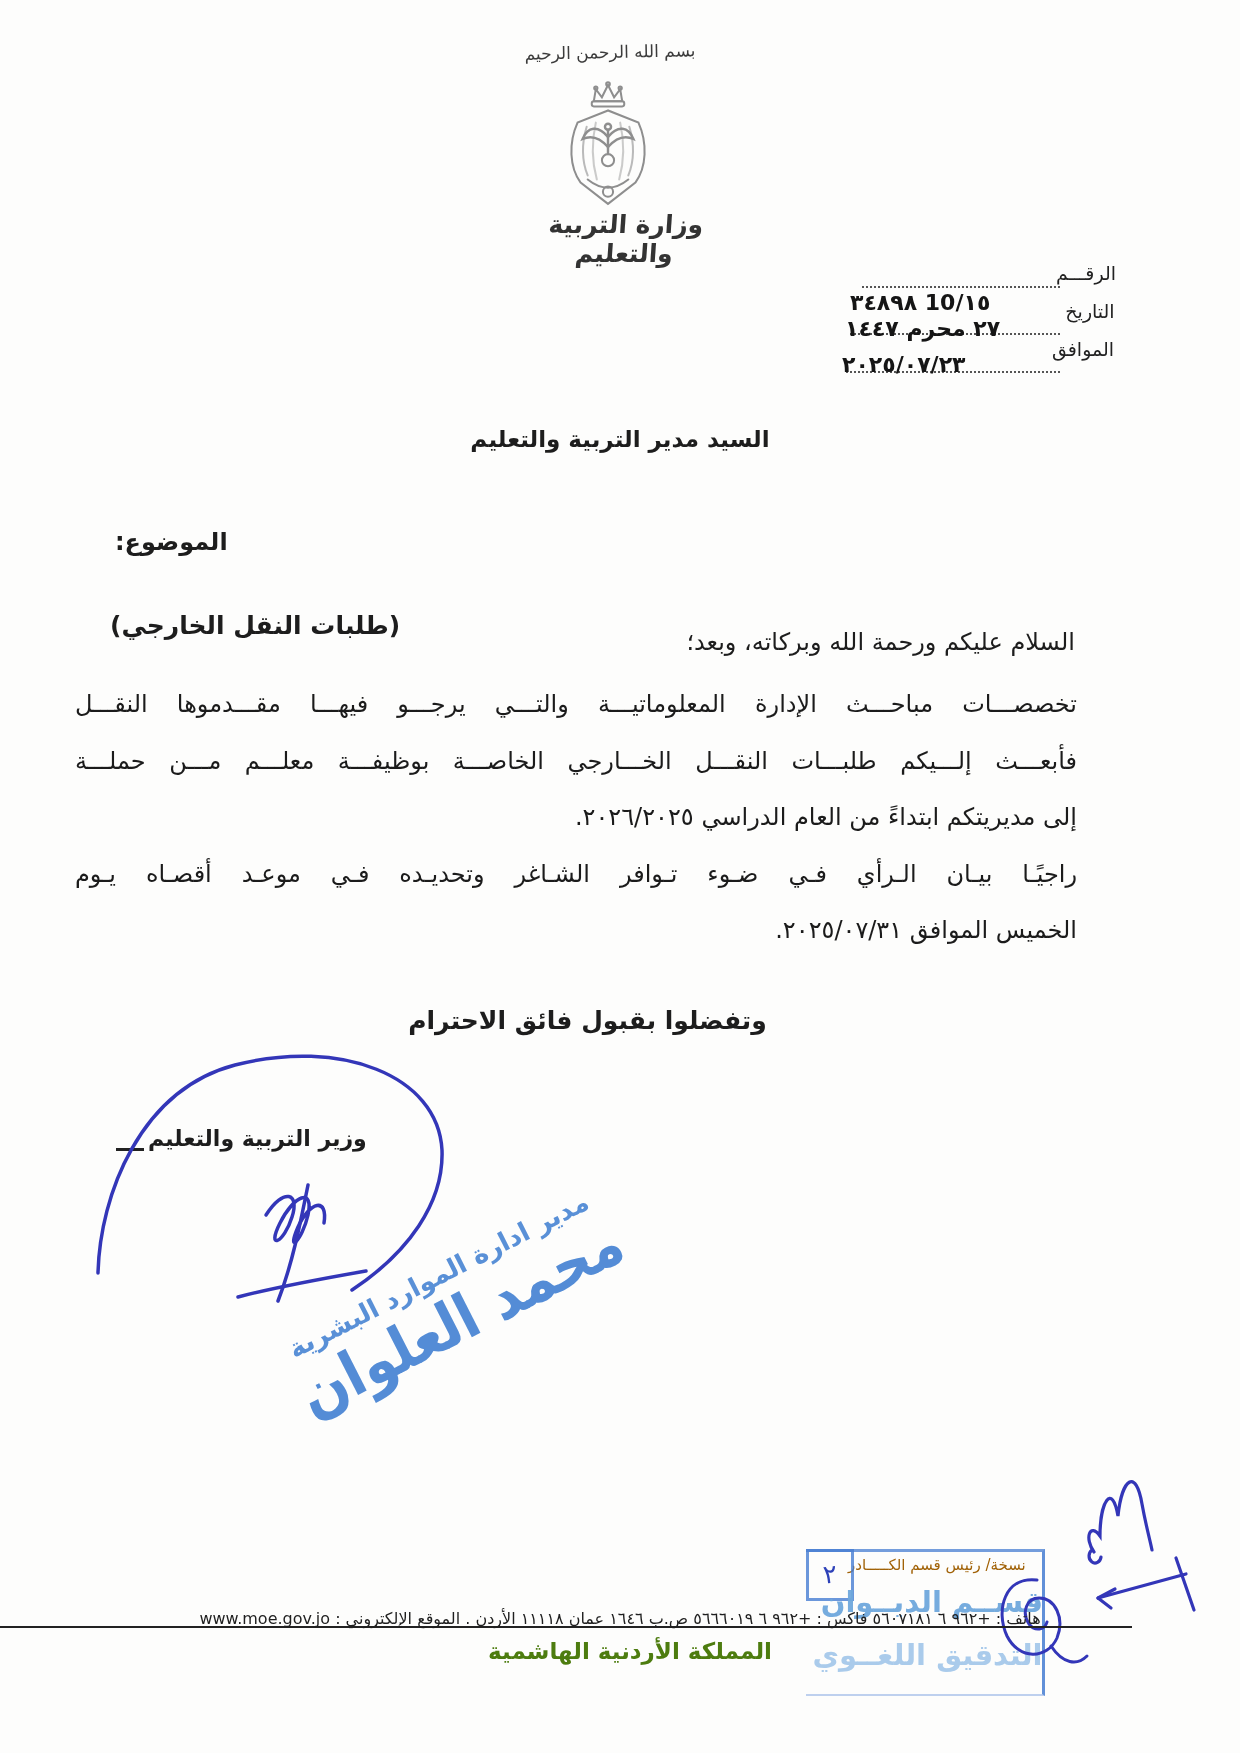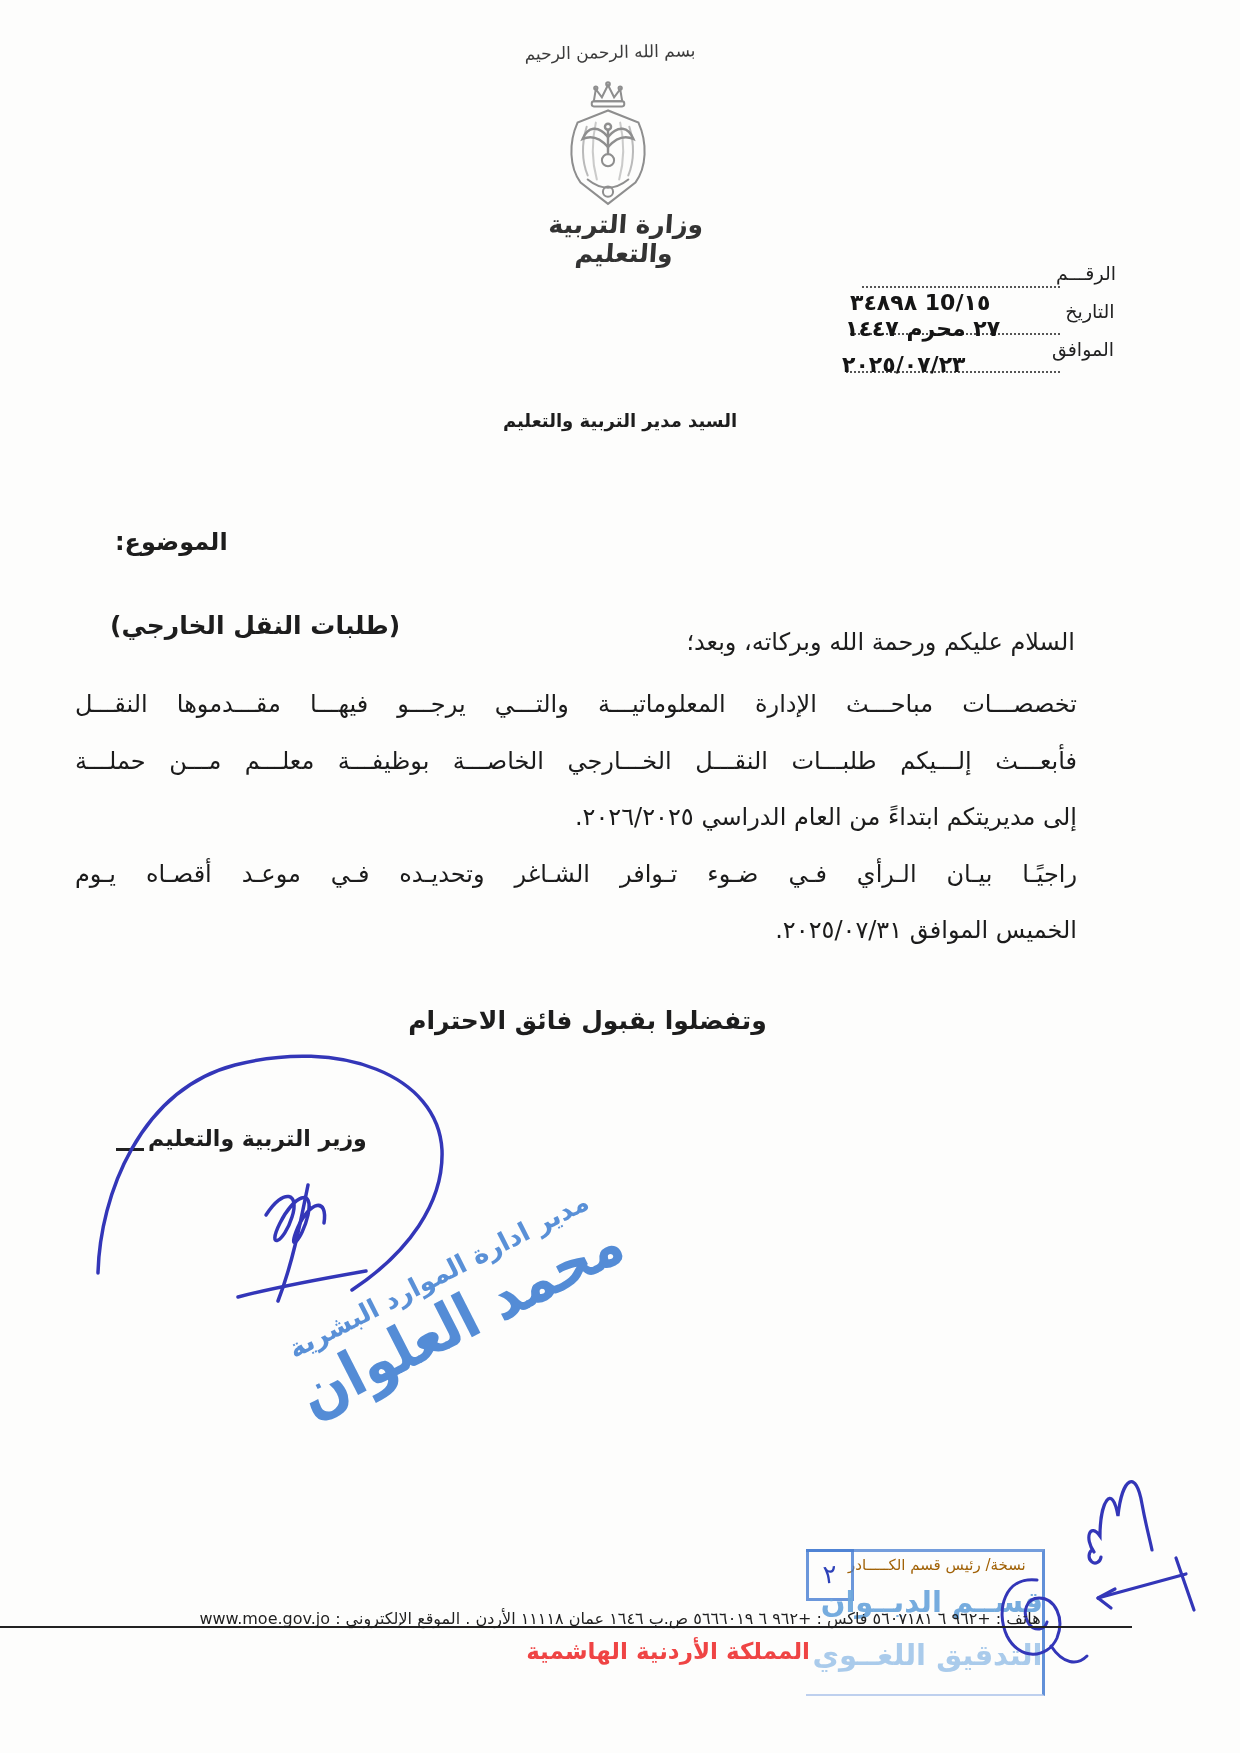--- a/index.html
+++ b/index.html
@@ -10,21 +10,21 @@
   
   .bismillah{left:450px;top:42px;width:320px;font-size:17px;color:#3c3c3c;text-align:center;
              transform:rotate(-1.2deg);letter-spacing:1px;}
   .ministry{left:495px;top:210px;width:260px;font-size:25px;font-weight:bold;color:#333;
             text-align:center;transform:skewX(-4deg);}
   
   .ref-label{font-size:19px;color:#222;width:56px;text-align:center;white-space:nowrap;}
   .dots{border-bottom:2px dotted #555;height:2px;}
   .ref-value{font-size:22px;font-weight:bold;color:#151515;white-space:nowrap;}
   
-  .recipient{left:0;right:0;top:410px;text-align:center;font-size:18px;font-weight:bold;}
+  .recipient{left:0;right:0;top:426px;text-align:center;font-size:23px;font-weight:bold;}
   .subject-label{left:115px;top:528px;font-size:24px;font-weight:bold;}
   .subject-value{left:110px;top:583px;font-size:25px;font-weight:bold;margin-top:28px;}
   .greeting{left:75px;right:165px;top:628px;font-size:24px;text-align:right;}
   .bodytext{left:75px;right:163px;top:676px;font-size:24px;line-height:56.5px;color:#1b1b1b;}
   .line-just{text-align:justify;text-align-last:justify;}
   .line-start{text-align:right;}
   .closing{left:380px;top:1006px;width:415px;text-align:center;font-size:25px;font-weight:bold;}
   
   .signer-title{left:148px;top:1126px;font-size:22px;font-weight:bold;white-space:nowrap;}
   .signer-dash{left:116px;top:1148px;width:28px;height:3px;background:#222;}
@@ -41,21 +41,21 @@
              border-bottom:2px solid rgba(70,125,210,.35);}
   .frame-num{left:806px;top:1549px;width:42px;height:46px;border:3px solid rgba(70,125,210,.8);
              text-align:center;}
   .frame-num span{font-size:26px;color:#2d41b8;display:inline-block;transform:rotate(-6deg);line-height:44px;}
   .stamp-diwan{left:838px;top:1585px;width:205px;text-align:center;font-size:29px;font-weight:bold;
                color:#6fa8dd;opacity:.95;white-space:nowrap;letter-spacing:1px;}
   .stamp-proof{left:800px;top:1638px;width:255px;text-align:center;font-size:29px;font-weight:bold;
                color:#8fbbe6;opacity:.75;white-space:nowrap;letter-spacing:1px;}
   
   .rule{left:0;top:1626px;width:1132px;height:2px;background:#222;}
-  .kingdom{left:450px;top:1638px;width:360px;text-align:right;font-size:23px;font-weight:bold;color:#ef4444;}
+  .kingdom{left:450px;top:1638px;width:360px;text-align:center;font-size:23px;font-weight:bold;color:#4d7c0f;}
   .contact{left:70px;right:70px;top:1609px;font-size:16px;color:#1f1f1f;text-align:center;white-space:nowrap;}
   svg{overflow:visible;}
 </style>
 </head>
 <body>
 
 <div class="page">
 
   <div class="abs ar bismillah">بسم الله الرحمن الرحيم</div>
 

